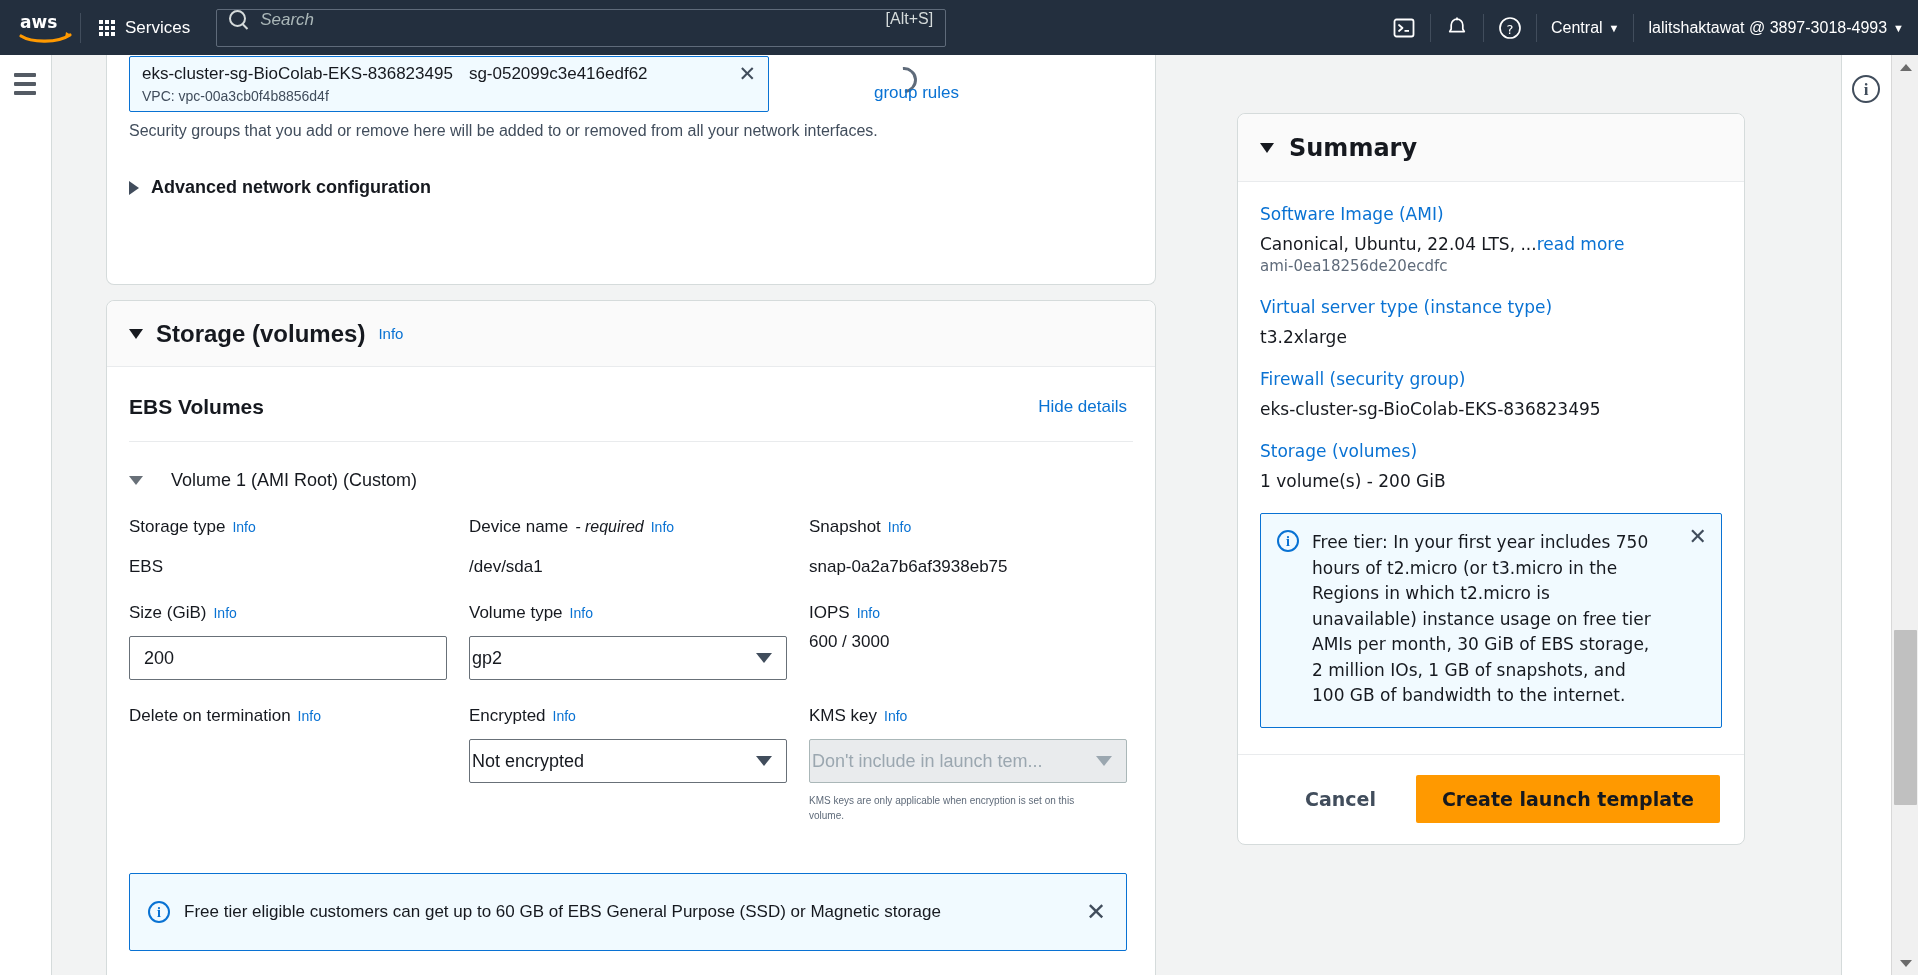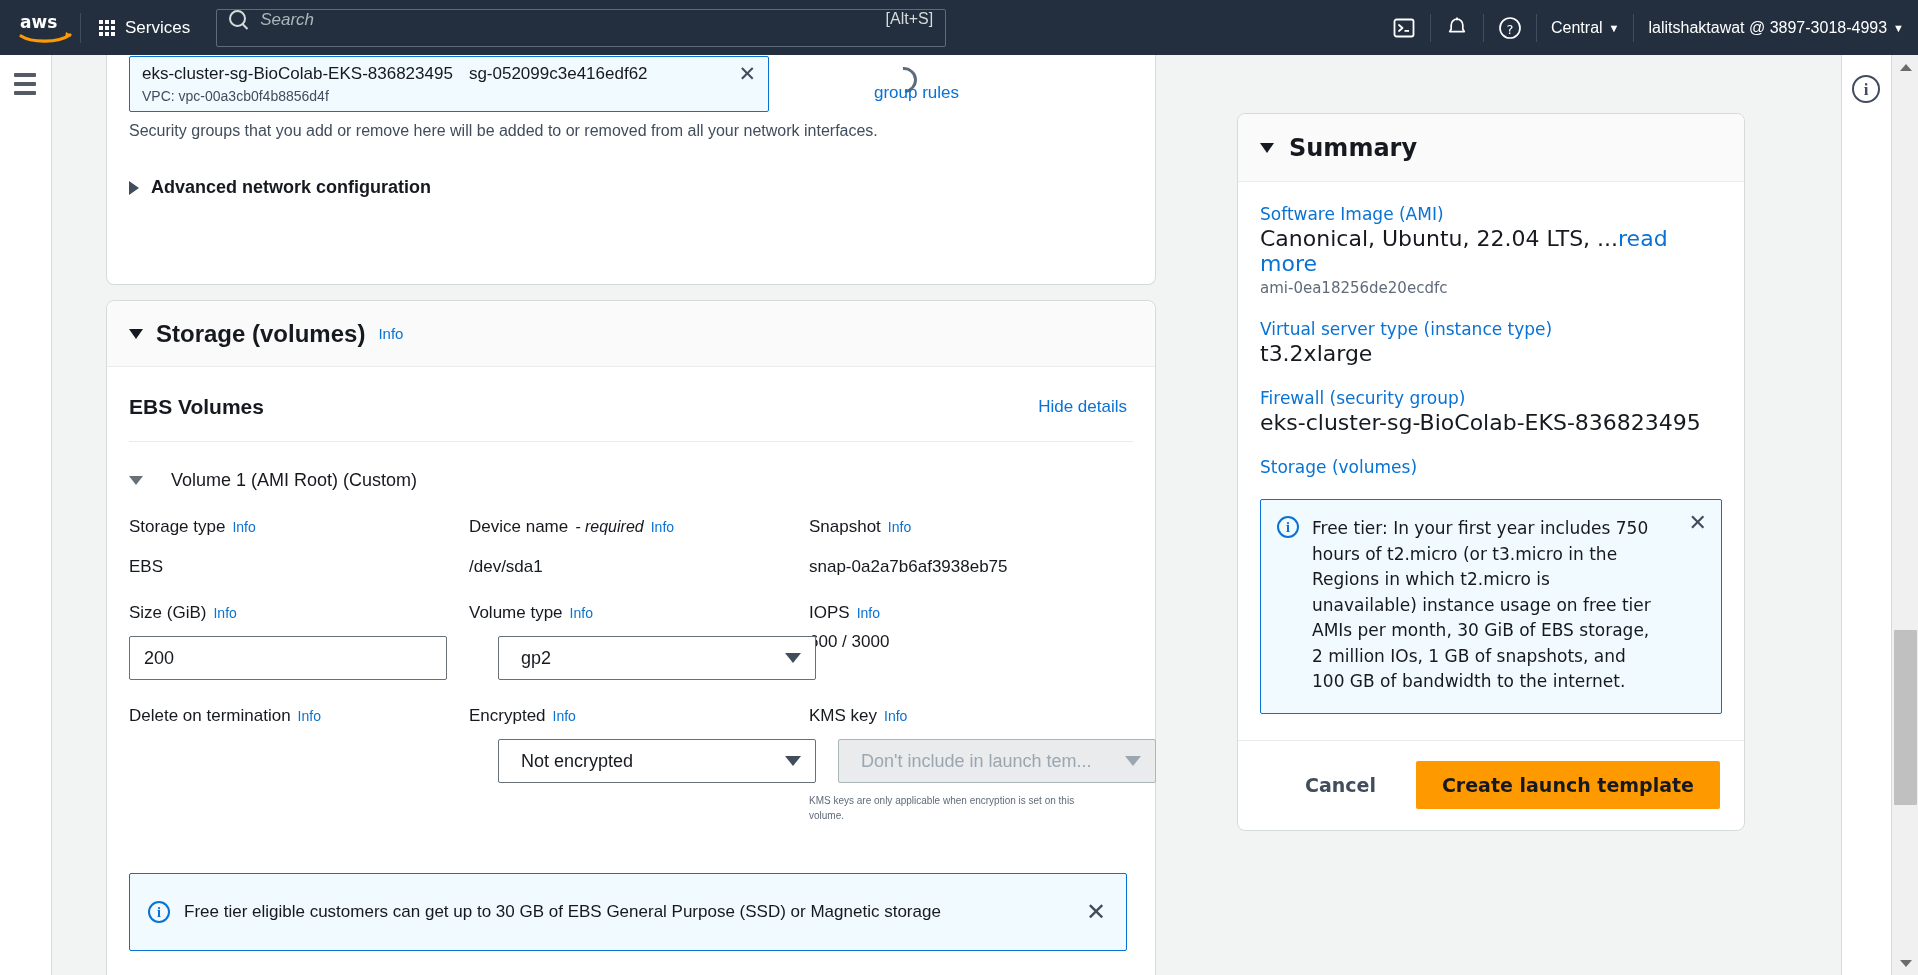--- a/index.html
+++ b/index.html
@@ -167,22 +167,22 @@
   .fld-static { font-size: 17px; color: #16191f; margin-top: 20px; }
   .txtinput {
     margin-top: 13px; width: 318px; height: 44px;
     border: 1px solid #687078; border-radius: 2px; background: #fff;
     font-size: 18px; color: #16191f; padding: 0 14px;
     font-family: "Liberation Sans", sans-serif; outline: none;
   }
   .selbox {
     margin-top: 13px; width: 318px; height: 44px;
     border: 1px solid #687078; border-radius: 2px; background: #fff;
-    font-size: 18px; color: #16191f; padding: 0 22px;
-    display: flex; align-items: center; cursor: pointer; position: relative; margin-left: 29px;
+    font-size: 18px; color: #16191f; padding: 0 2px;
+    display: flex; align-items: center; cursor: pointer; position: relative;
   }
   .selbox .cv { position: absolute; right: 14px; width:0;height:0;
     border-left:8px solid transparent;border-right:8px solid transparent;border-top:10px solid #414d5c;}
   .selbox.disabled {
     background: #e9ebed; border-color: #aab7b8; color: #9ba7b0; cursor: default;
   }
   .selbox.disabled .cv { border-top-color: #9ba7b0; }
   .kms-note { font-size: 10px; color: #5f6b7a; margin-top: 11px; line-height: 1.45; width: 290px; }
   .iops-val { font-size: 17px; color: #16191f; margin-top: 9px; }
 
@@ -206,21 +206,21 @@
     font-family: "DejaVu Sans", sans-serif;
   }
   #sum-head {
     height: 68px; background: #fafafa; border-bottom: 1px solid #e9ebed;
     border-radius: 8px 8px 0 0; display: flex; align-items: center; gap: 15px; padding-left: 22px;
     cursor: pointer;
   }
   #sum-head .t { font-size: 24px; font-weight: bold; color: #16191f; }
   #sum-body { padding: 22px 22px 26px 22px; }
   .sum-lnk { font-size: 17px; color: #0972d3; cursor: pointer; }
-  .sum-val { font-size: 22px; color: #16191f; margin-top: 2px; }
+  .sum-val { font-size: 17px; color: #16191f; margin-top: 10px; }
   .sum-sub { font-size: 15px; color: #5f6b7a; margin-top: 3px; }
   .sum-grp { margin-bottom: 22px; }
   .readmore { color: #0972d3; cursor: pointer; }
   .freetier {
     margin-top: 8px; background: #f1faff; border: 1px solid #0972d3; border-radius: 2px;
     padding: 16px 16px 18px 16px; display: flex; gap: 13px; position: relative;
   }
   .freetier .body { font-size: 17px; color: #16191f; line-height: 1.5; width: 345px; }
   .freetier .body b { font-weight: normal; }
   .freetier .x { position: absolute; top: 12px; right: 14px; font-size: 22px; color: #414d5c; cursor: pointer; line-height:1;}
@@ -428,21 +428,21 @@
         <div class="selbox disabled">
           <span>Don't include in launch tem...</span>
           <span class="cv"></span>
         </div>
         <div class="kms-note">KMS keys are only applicable when encryption is set on this volume.</div>
       </div>
     </div>
 
     <div class="alert">
       <span class="icircle">i</span>
-      <span class="alert-txt">Free tier eligible customers can get up to 30 GB of EBS General Purpose (SSD) or Magnetic storage</span>
+      <span class="alert-txt">Free tier eligible customers can get up to 60 GB of EBS General Purpose (SSD) or Magnetic storage</span>
       <span class="x">✕</span>
     </div>
   </div>
 
   <div id="summary">
     <div id="sum-head">
       <span class="tri-down"></span>
       <span class="t">Summary</span>
     </div>
     <div id="sum-body">
@@ -458,20 +458,21 @@
         <div class="sum-val">t3.2xlarge</div>
       </div>
 
       <div class="sum-grp">
         <div class="sum-lnk">Firewall (security group)</div>
         <div class="sum-val">eks-cluster-sg-BioColab-EKS-836823495</div>
       </div>
 
       <div class="sum-grp">
         <div class="sum-lnk">Storage (volumes)</div>
+        <div class="sum-val">1 volume(s) - 200 GiB</div>
       </div>
 
       <div class="freetier">
         <span class="icircle">i</span>
         <span class="body"><b>Free tier:</b><span> In your first year includes 750 hours of t2.micro (or t3.micro in the Regions in which t2.micro is unavailable) instance usage on free tier AMIs per month, 30 GiB of EBS storage, 2 million IOs, 1 GB of snapshots, and 100 GB of bandwidth to the internet.</span></span>
         <span class="x">✕</span>
       </div>
     </div>
 
     <div id="sum-actions">

